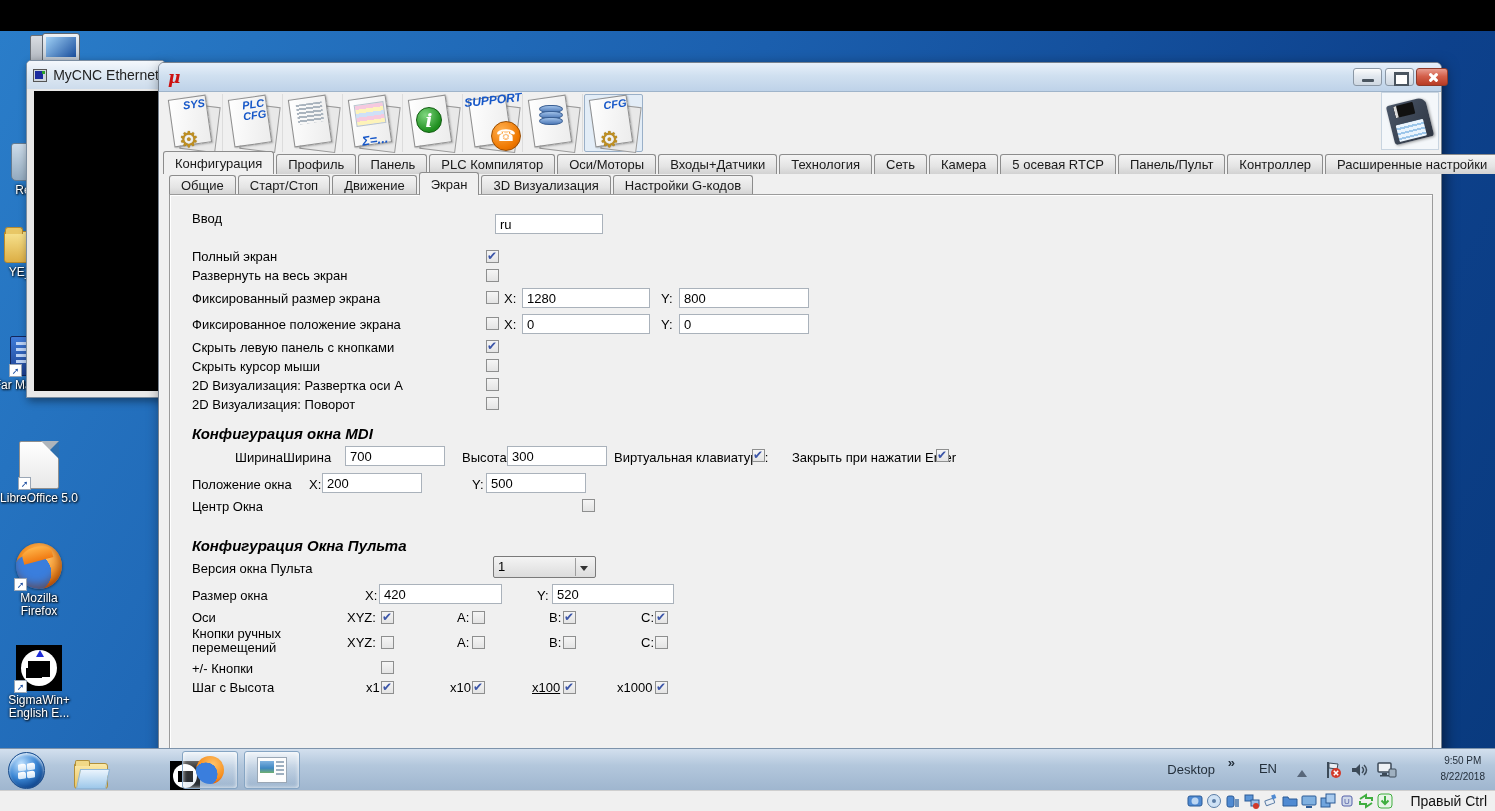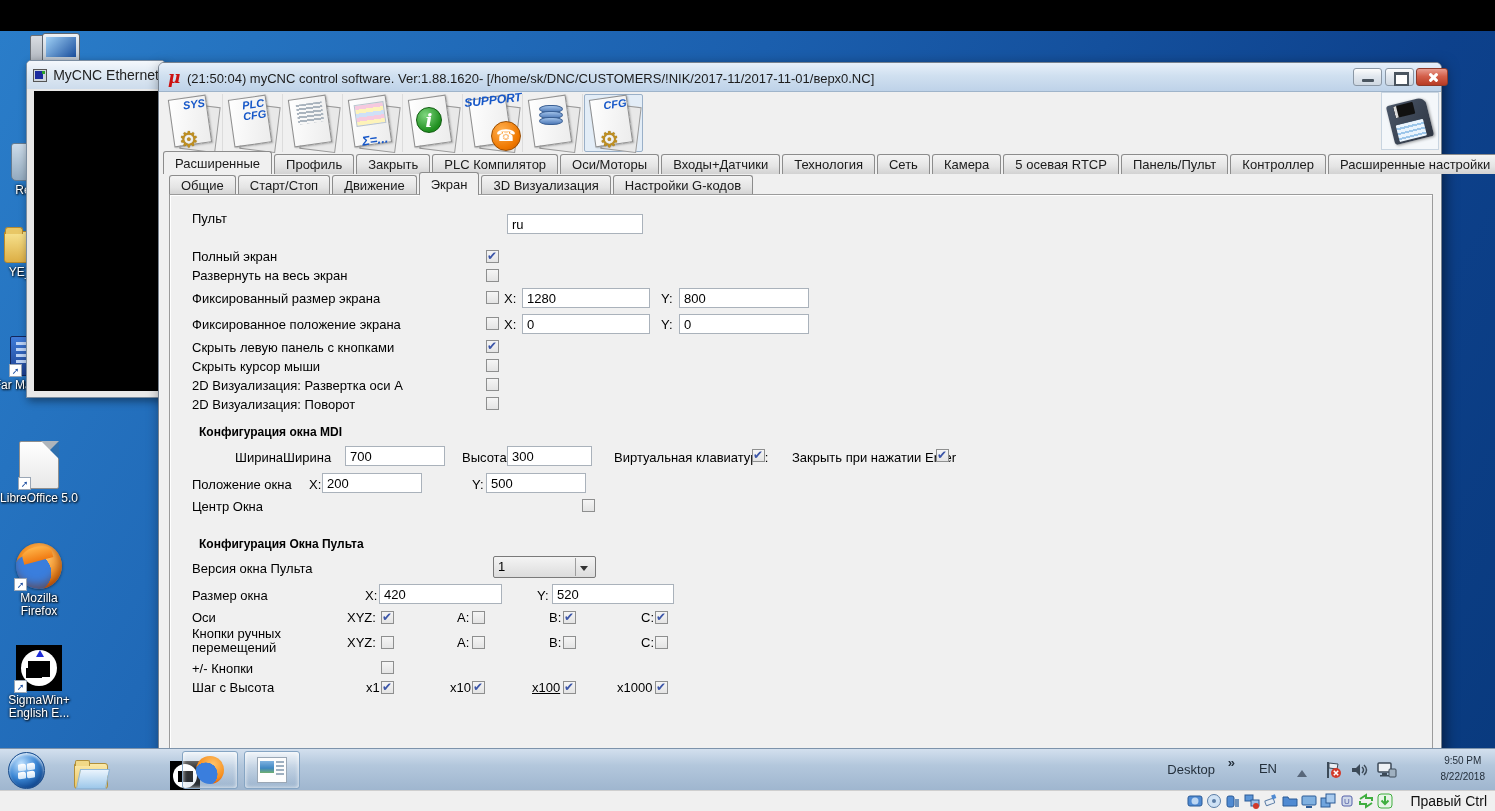--- a/index.html
+++ b/index.html
@@ -87,21 +87,21 @@
   .tabrow.main { left:4px; top:90px; height:21px; }
   .tabrow.sub { left:10px; top:112px; height:20px; }
   .tab { font-size:13px; color:#1a1a1a; padding:2px 11px 3px; background:linear-gradient(#f4f4f4,#e4e4e4 60%,#d2d2d2); border:1px solid #8c8c8c; border-bottom:none; border-radius:3px 3px 0 0; margin-right:2px; white-space:nowrap; height:20px; line-height:15px; }
   .tab.active { background:#f0f0f0; height:23px; padding-top:4px; font-weight:normal; position:relative; z-index:2; box-shadow:0 1px 0 #f0f0f0; }
 
   
   .panel { position:absolute; left:10px; top:131px; width:1264px; height:585px; background:#f0f0f0; border:1px solid #9b9b9b; box-shadow:inset 1px 1px 0 #fff; }
 
   .fl { position:absolute; font-size:13px; color:#000; white-space:nowrap; }
   .fl.wrap { white-space:normal; line-height:14px; }
-  .sect { position:absolute; font-size:12px; font-weight:bold; color:#000;margin-left:7px; }
+  .sect { position:absolute; font-size:15px; font-weight:bold; font-style:italic; color:#000; }
   .tin { position:absolute; height:20px; border:1px solid #aab2bb; background:#fff; font-family:"Liberation Sans",sans-serif; font-size:13px; color:#000; padding:0 4px; }
   .cbx { position:absolute; width:13px; height:13px; border:1px solid #8e8f8f; background:linear-gradient(#f5f5f5,#e4e4e4); }
   .cbx.checked:after { content:"✔"; position:absolute; left:0px; top:-2px; font-size:12px; color:#3b55a8; }
   .combo { position:absolute; width:103px; height:22px; border:1px solid #7a7a7a; border-radius:2px; background:linear-gradient(#f4f4f4,#dcdcdc); font-size:13px; padding:2px 4px; }
   .combo:after { content:""; position:absolute; right:7px; top:9px; border:4px solid transparent; border-top:5px solid #333; }
   .combo .sep { position:absolute; right:19px; top:1px; width:1px; height:18px; background:#9d9d9d; }
 
   
   .taskbar { position:absolute; left:0; top:748px; width:1495px; height:42px; background:linear-gradient(#d3e0ee,#b3c7dc 40%,#9fb6cf); border-top:1px solid #7d93ab; z-index:20; display:flex; align-items:center; }
   .orb { position:absolute; left:8px; top:3px; width:37px; height:37px; border-radius:50%; background:radial-gradient(circle at 35% 30%,#bfe1ff,#3a86d4 45%,#0b3f86 80%); border:1px solid #1d4f8e; box-shadow:inset 0 2px 3px rgba(255,255,255,.8); }
@@ -189,21 +189,20 @@
       <div class="eth-title">
         <span class="eth-app-icon"></span>
         <span class="txt">MyCNC Ethernet</span>
       </div>
       <div class="eth-body"></div>
     </div>
 
     <div class="main-window">
       <div class="mw-titlebar">
         <span class="mw-mu">μ</span>
-        <span class="mw-title">(21:50:04)   myCNC control software. Ver:1.88.1620-   [/home/sk/DNC/CUSTOMERS/!NIK/2017-11/2017-11-01/верх0.NC]</span>
         <span class="winbtn min"></span>
         <span class="winbtn max"></span>
         <span class="winbtn close"></span>
       </div>
 
       <div class="mw-toolbar">
         <div class="tool-cell" style="left:5px;">
           <div class="doc-icon">
               <span class="page2"></span>
               <span class="page"></span>
@@ -267,23 +266,23 @@
               <span class="cap">CFG</span>
               <span class="gear">⚙</span>
             </div>
         </div>
         <div class="save-cell">
           <div class="floppy"></div>
         </div>
       </div>
 
       <div class="tabrow main">
-          <span class="tab active">Расширенные</span>
+          <span class="tab active">Конфигурация</span>
           <span class="tab">Профиль</span>
-          <span class="tab">Закрыть</span>
+          <span class="tab">Панель</span>
           <span class="tab">PLC Компилятор</span>
           <span class="tab">Оси/Моторы</span>
           <span class="tab">Входы+Датчики</span>
           <span class="tab">Технология</span>
           <span class="tab">Сеть</span>
           <span class="tab">Камера</span>
           <span class="tab">5 осевая RTCP</span>
           <span class="tab">Панель/Пульт</span>
           <span class="tab">Контроллер</span>
           <span class="tab">Расширенные настройки</span>
@@ -293,22 +292,22 @@
           <span class="tab">Общие</span>
           <span class="tab">Старт/Стоп</span>
           <span class="tab">Движение</span>
           <span class="tab active">Экран</span>
           <span class="tab">3D Визуализация</span>
           <span class="tab">Настройки G-кодов</span>
         </div>
 
       <div class="panel">
 
-        <span class="fl" style="left:22px;top:16px;">Пульт</span>
-        <input class="tin" style="left: 337px; top: 19px; width: 136px;" value="ru">
+        <span class="fl" style="left:22px;top:16px;">Ввод</span>
+        <input class="tin" style="left: 325px; top: 19px; width: 108px;" value="ru">
 
         <span class="fl" style="left:22px;top:54px;">Полный экран</span>
         <span class="cbx checked" style="left:316px;top:55px;"></span>
 
         <span class="fl" style="left:22px;top:73px;">Развернуть на весь экран</span>
         <span class="cbx" style="left:316px;top:74px;"></span>
 
         <span class="fl" style="left:22px;top:96px;">Фиксированный размер экрана</span>
         <span class="cbx" style="left:316px;top:96px;"></span>
         <span class="fl" style="left:334px;top:96px;">X:</span>
@@ -333,21 +332,21 @@
         <span class="cbx" style="left:316px;top:183px;"></span>
 
         <span class="fl" style="left:22px;top:202px;">2D Визуализация: Поворот</span>
         <span class="cbx" style="left:316px;top:202px;"></span>
 
         <span class="sect" style="left:22px;top:230px;">Конфигурация окна MDI</span>
 
         <span class="fl" style="left:65px;top:255px;">ШиринаШирина</span>
         <input class="tin" style="left: 175px; top: 251px; width: 100px;" value="700">
         <span class="fl" style="left:292px;top:255px;">Высота</span>
-        <input class="tin" style="left: 337px; top: 251px; width: 85px;" value="300">
+        <input class="tin" style="left: 337px; top: 251px; width: 100px;" value="300">
         <span class="fl" style="left:444px;top:255px;">Виртуальная клавиатура:</span>
         <span class="cbx checked" style="left:582px;top:254px;"></span>
         <span class="fl" style="left:622px;top:255px;">Закрыть при нажатии Enter</span>
         <span class="cbx checked" style="left:766px;top:254px;"></span>
 
         <span class="fl" style="left:22px;top:282px;">Положение окна</span>
         <span class="fl" style="left:139px;top:282px;">X:</span>
         <input class="tin" style="left: 152px; top: 278px; width: 100px;" value="200">
         <span class="fl" style="left:302px;top:282px;">Y:</span>
         <input class="tin" style="left: 316px; top: 278px; width: 100px;" value="500">

